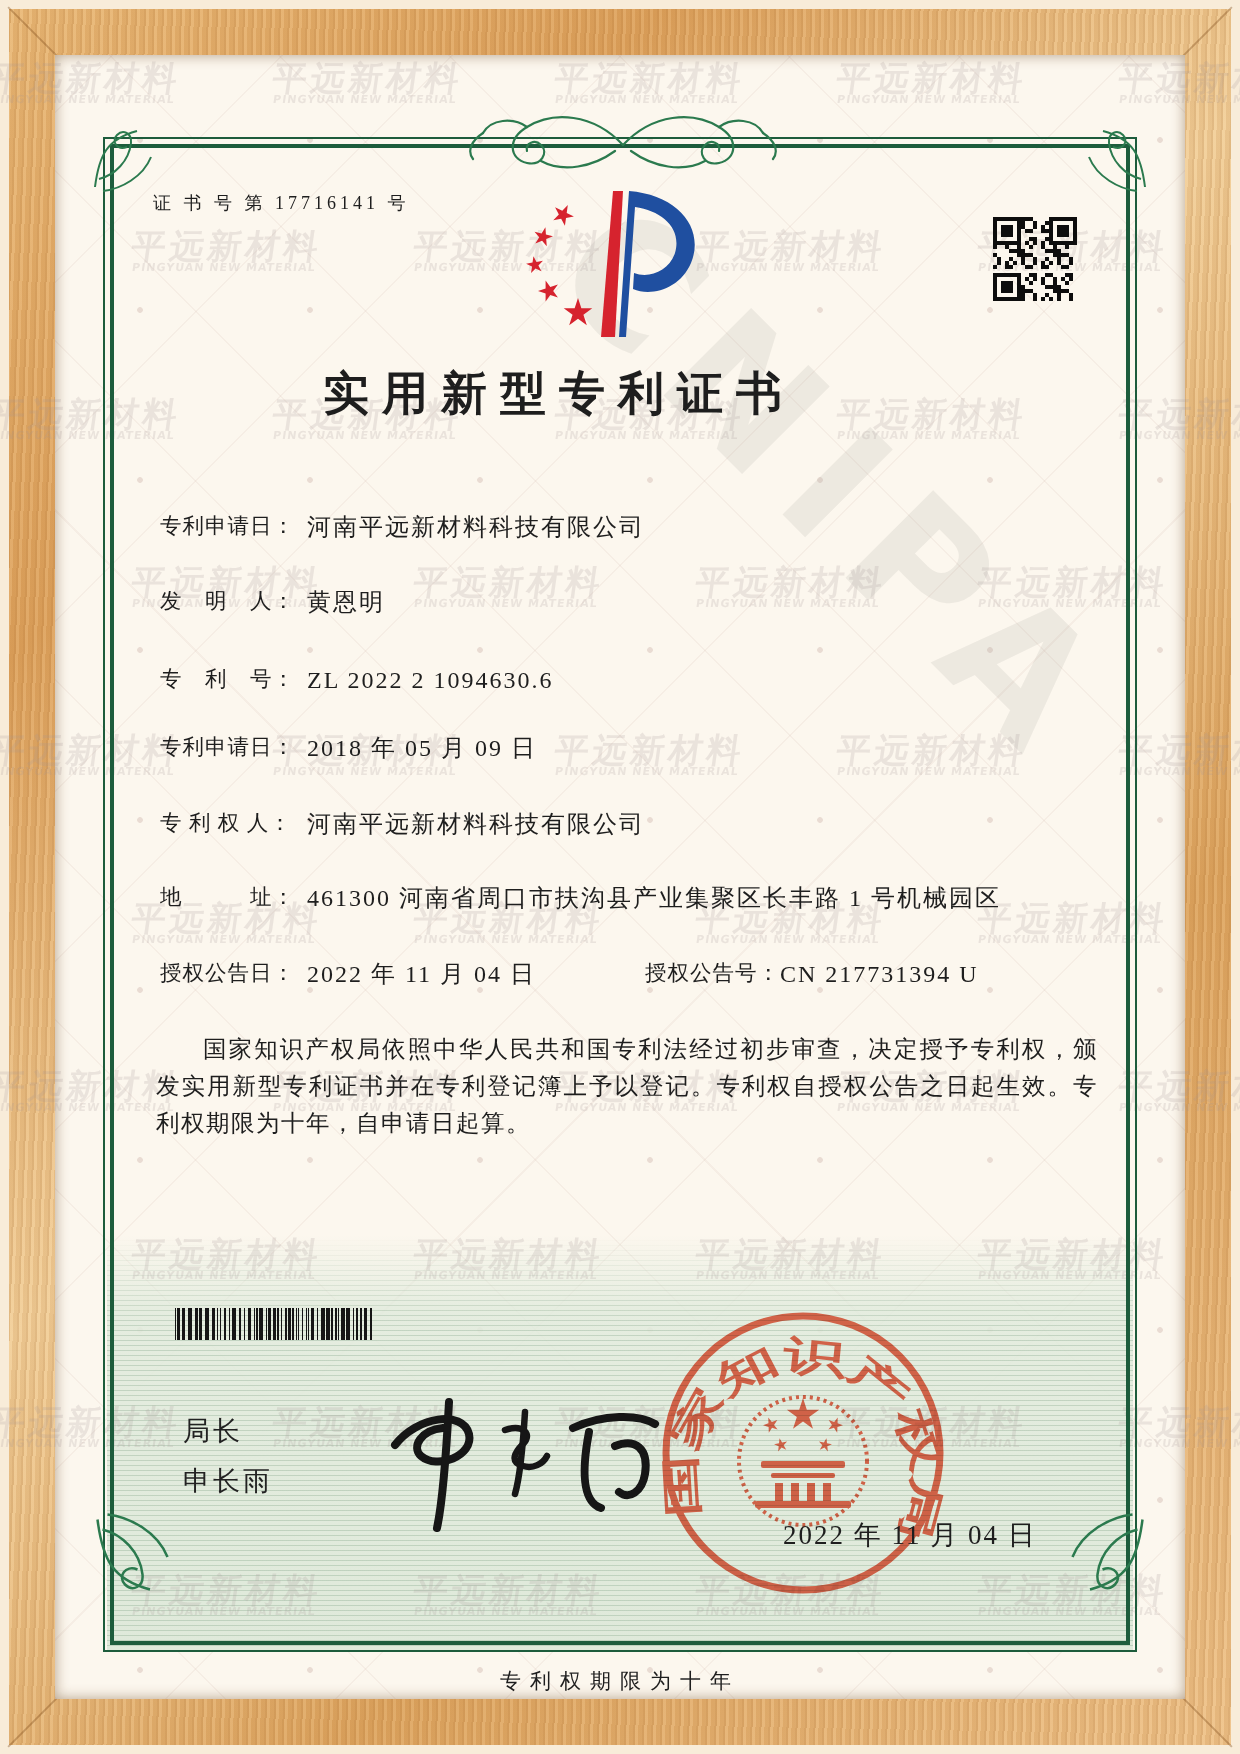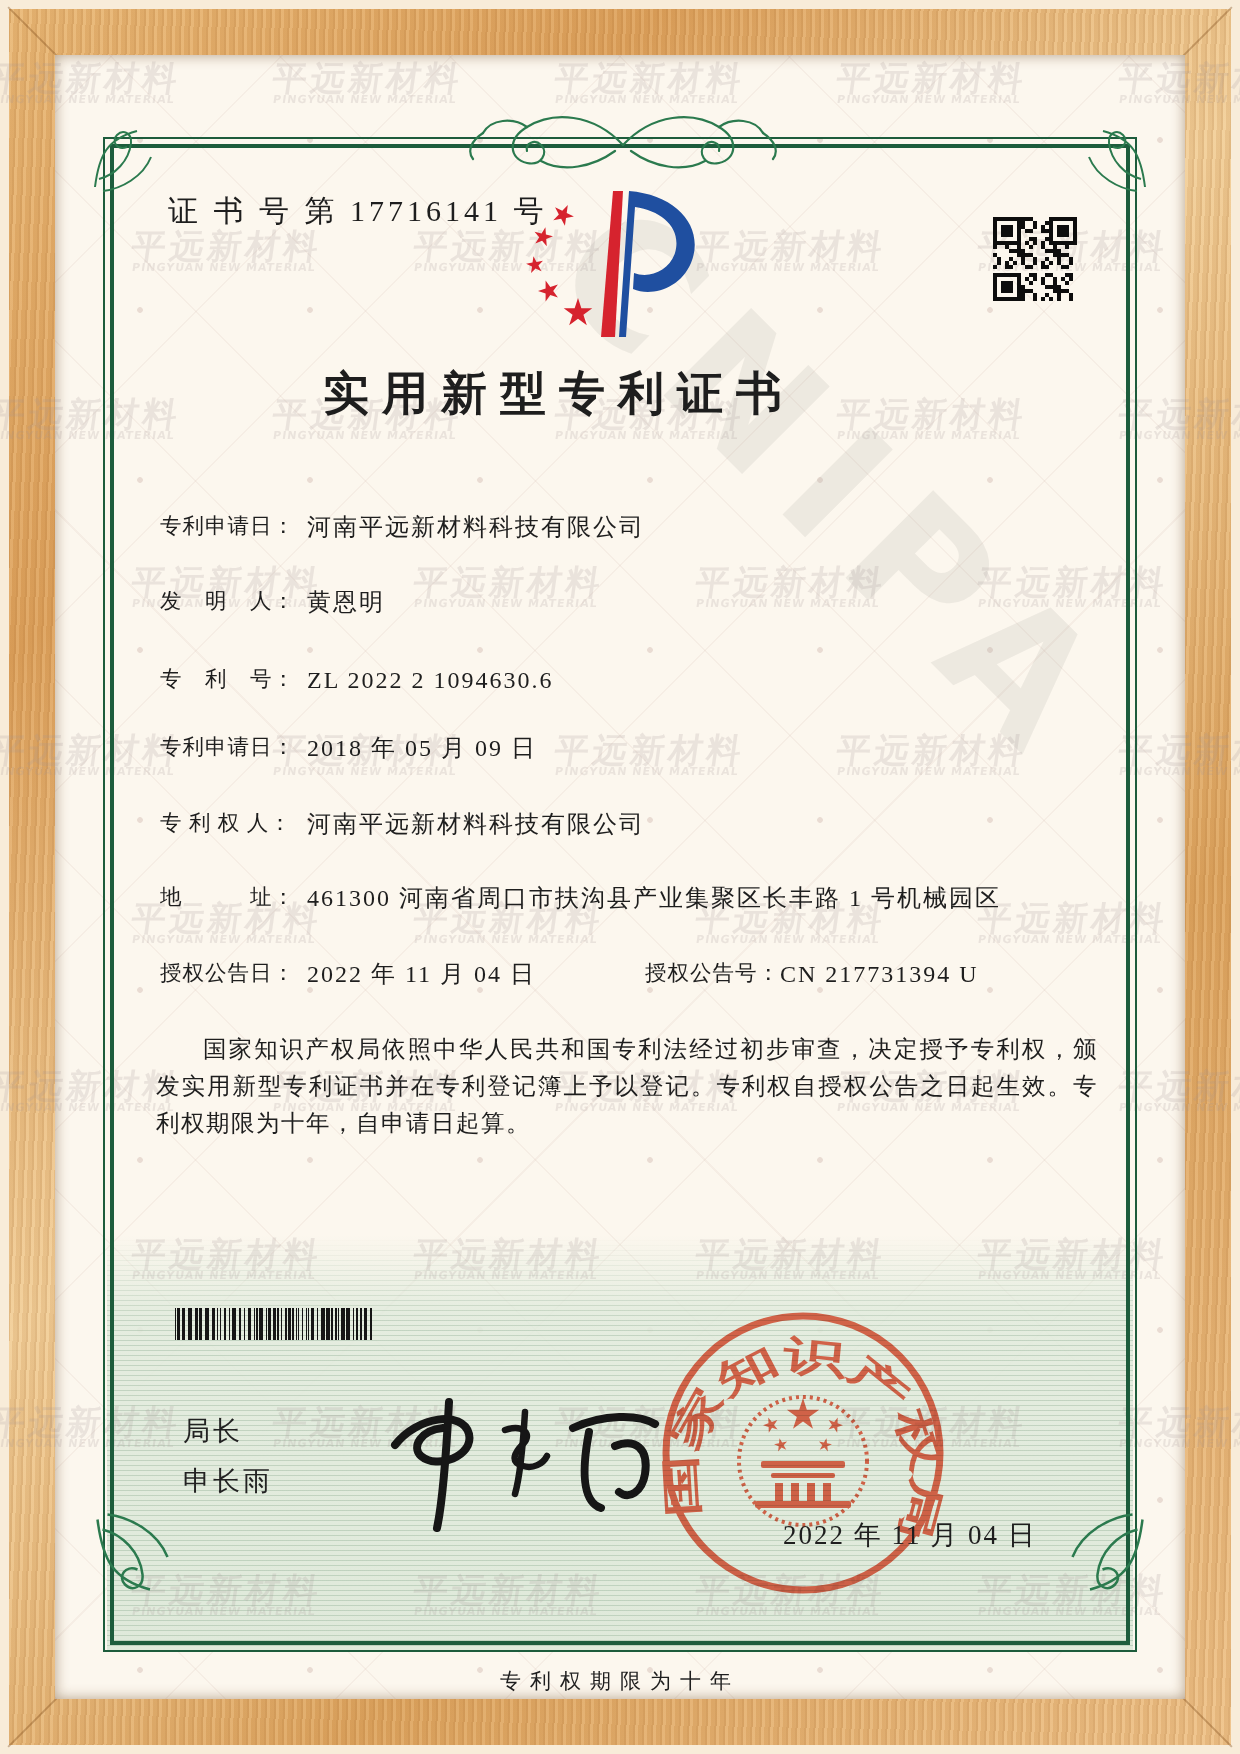--- a/index.html
+++ b/index.html
@@ -38,21 +38,21 @@
     background:repeating-linear-gradient(180deg, rgba(110,150,118,.28) 0 1px, transparent 1px 5px);
     -webkit-mask-image:linear-gradient(180deg,transparent 0,black 22%);
             mask-image:linear-gradient(180deg,transparent 0,black 22%);}
   
   .gframe{position:absolute;z-index:3;left:48px;top:82px;width:1034px;height:1515px;
     border:2px solid #1d5c3c;box-sizing:border-box;}
   .gframe .inner{position:absolute;inset:5px;border:4px solid #1d5c3c;}
   .orn{position:absolute;z-index:3;pointer-events:none;}
   
   .abs{position:absolute;z-index:4;}
-  .certno{left:113px;top:136px;font-size:30px;letter-spacing:4px;}
+  .certno{left:98px;top:136px;font-size:18px;letter-spacing:4px;}
   .title{left:268px;top:280px;font-size:46px;font-weight:bold;letter-spacing:13px;margin-top:28px;}
   .frow{left:105px;font-size:24px;white-space:nowrap;}
   .flabel{display:inline-block;min-width:147px;font-size:21.5px;letter-spacing:1px;vertical-align:top;line-height:32px;}
   .fvalue{font-size:24px;letter-spacing:2px;line-height:34px;}
   .fvalue.wrap{display:inline-block;width:812px;white-space:normal;vertical-align:top;}
   .grant2{position:absolute;left:485px;top:0;white-space:nowrap;}
   .bodytext{left:88px;width:968px;font-size:23.5px;line-height:37px;letter-spacing:1.5px;text-align:justify;}
   .bodytext p{margin:13px;text-indent:2em;}
   .barcode{left:120px;top:1253px;width:292px;height:32px;display:flex;align-items:stretch;}
   .barcode div{background:#151515;}

